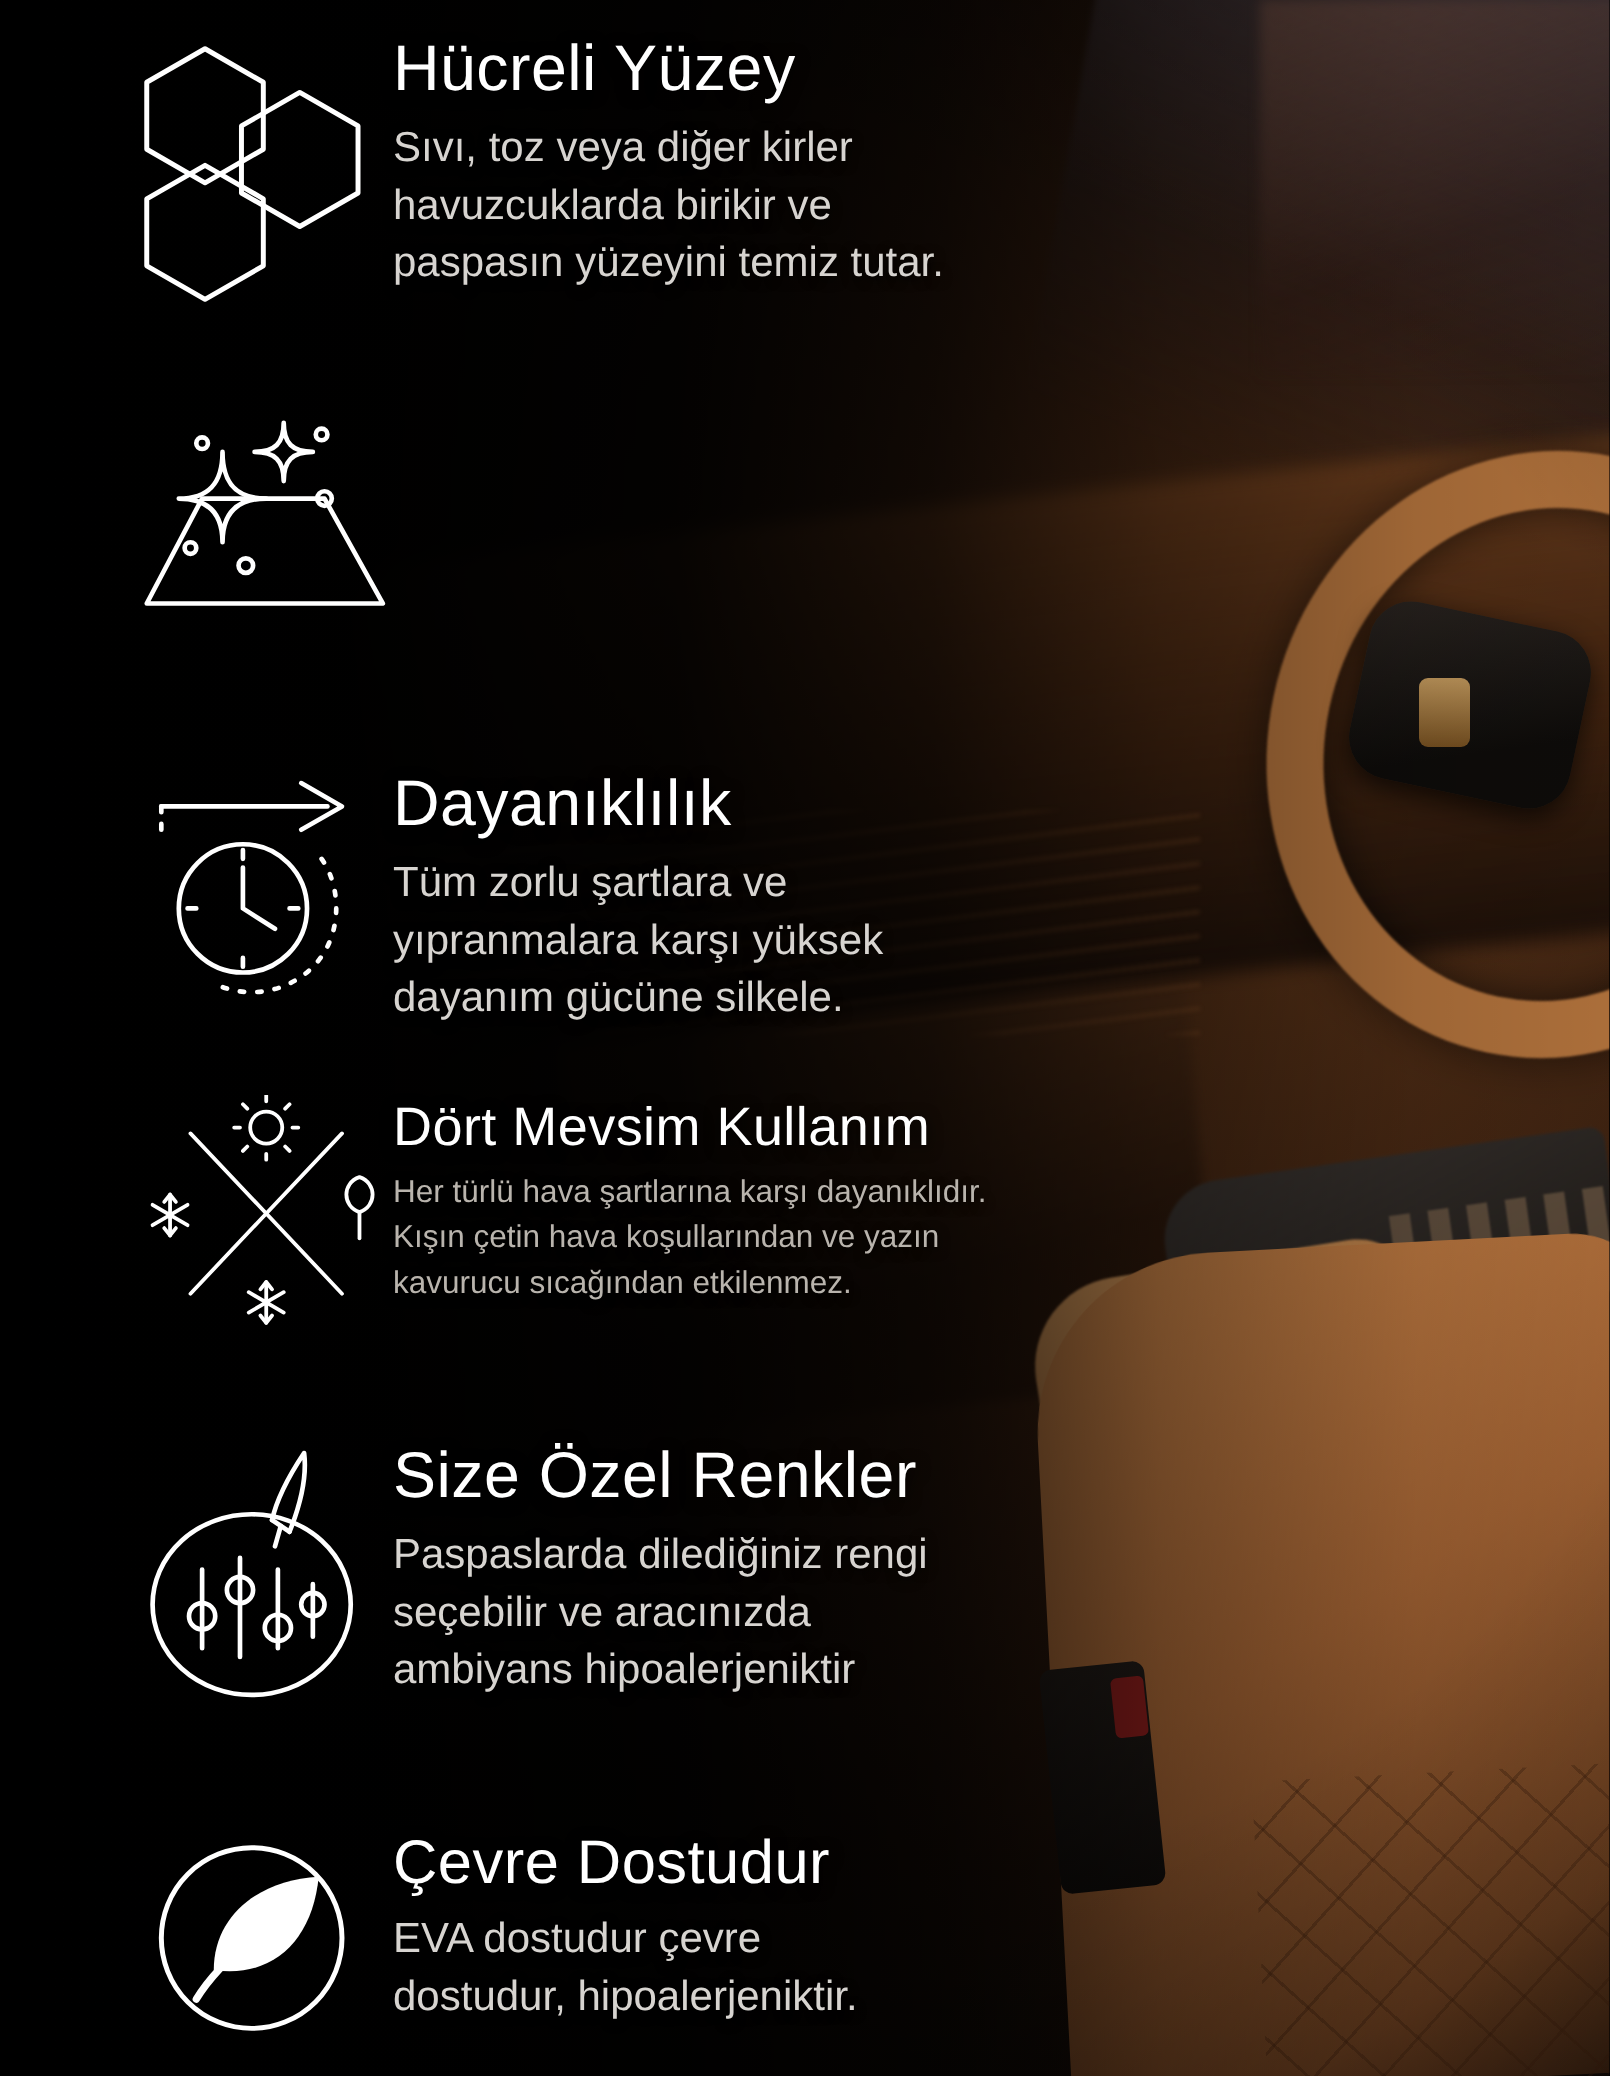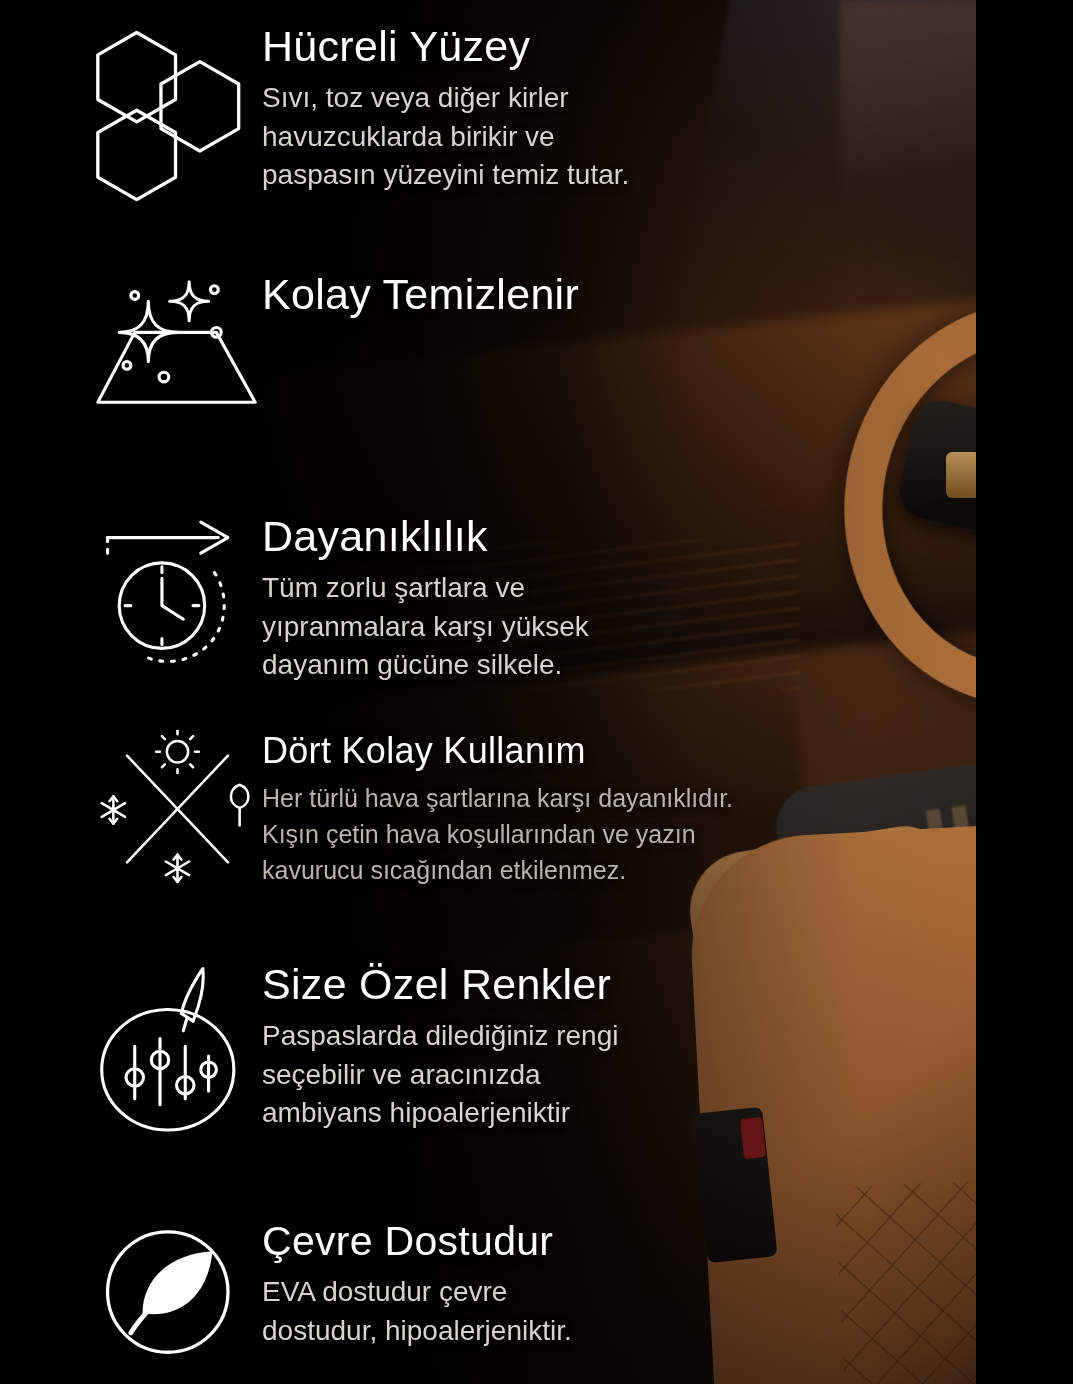--- a/index.html
+++ b/index.html
@@ -2,21 +2,21 @@
 <html lang="tr"><head>
 <meta charset="utf-8">
 <style>
   html, body {
     margin: 0;
     padding: 0;
     background: #000;
   }
   #page {
     position: relative;
-    width: 976px;
+    width: 1073px;
     height: 1384px;
     overflow: hidden;
     background: #07060a;
     font-family: "Liberation Sans", sans-serif;
   }
 
   
   .bg-photo {
     position: absolute;
     inset: 0;
@@ -237,21 +237,21 @@
     text-shadow: 0 2px 8px rgba(0,0,0,.95);
     white-space: pre-line;
   }
 
   
   .f0 { top: 22px; }
   .f1 { top: 270px; }
   .f2 { top: 512px; }
   .f3 { top: 730px; }
   .f3 .f-title { font-size: 36px; }
-  .f3 .f-desc  { font-size: 25px; line-height: 1.45; color: #b9b4ad; }
+  .f3 .f-desc  { font-size: 21px; line-height: 1.45; color: #b9b4ad; }
   .f4 { top: 960px; }
   .f5 { top: 1218px; }
   .f5 .f-title { font-size: 41px; }
 </style>
 </head>
 <body>
 
 <div id="page">
 
   <div class="bg-photo">
@@ -301,21 +301,20 @@
           <path d="M58,30 C58,52 48,62 28,62 C48,62 58,72 58,92 C58,72 68,62 88,62 C68,62 58,52 58,30 Z"></path>
           <path d="M100,10 C100,24 94,30 80,30 C94,30 100,36 100,50 C100,36 106,30 120,30 C106,30 100,24 100,10 Z"></path>
           <circle cx="128" cy="62" r="5"></circle>
           <circle cx="74" cy="108" r="5"></circle>
           <circle cx="44" cy="24" r="4"></circle>
           <circle cx="126" cy="18" r="4"></circle>
           <circle cx="36" cy="96" r="4"></circle>
         </svg>
       </div>
       <div class="txt">
-        <h2 class="f-title">Kolay Temizlenir</h2>
       </div>
     </div>
 
     <div class="feature f2">
       <div class="icon">
         <svg width="175" height="160" viewBox="0 0 175 160" fill="none" stroke="#ffffff" stroke-width="3.2" stroke-linecap="round" stroke-linejoin="round">
           <circle cx="72" cy="94" r="44"></circle>
           <path d="M72,66 L72,94 L94,108"></path>
           <path d="M72,54 L72,60 M104,94 L110,94 M72,128 L72,134 M40,94 L34,94"></path>
           <path d="M16,24 L130,24"></path>
@@ -351,21 +350,21 @@
             <path d="M0,-2 C-12,-6 -12,-22 0,-26 C12,-22 12,-6 0,-2 Z"></path>
           </g>
 
           <g transform="translate(88,140)">
             <path d="M0,-14 L0,14 M-12,-7 L12,7 M-12,7 L12,-7"></path>
             <path d="M0,-14 L-4,-9 M0,-14 L4,-9 M0,14 L-4,9 M0,14 L4,9"></path>
           </g>
         </svg>
       </div>
       <div class="txt">
-        <h2 class="f-title">Dört Kolay Kullanım</h2>
+        <h2 class="f-title">Dört Mevsim Kullanım</h2>
         <p class="f-desc">Her türlü hava şartlarına  karşı dayanıklıdır.
 Kışın çetin hava koşullarından ve yazın
 kavurucu sıcağından etkilenmez.</p>
       </div>
     </div>
 
     <div class="feature f4">
       <div class="icon">
         <svg width="175" height="200" viewBox="0 0 175 200" fill="none" stroke="#ffffff" stroke-width="3.2" stroke-linecap="round" stroke-linejoin="round">
           <ellipse cx="78" cy="110" rx="68" ry="62"></ellipse>

